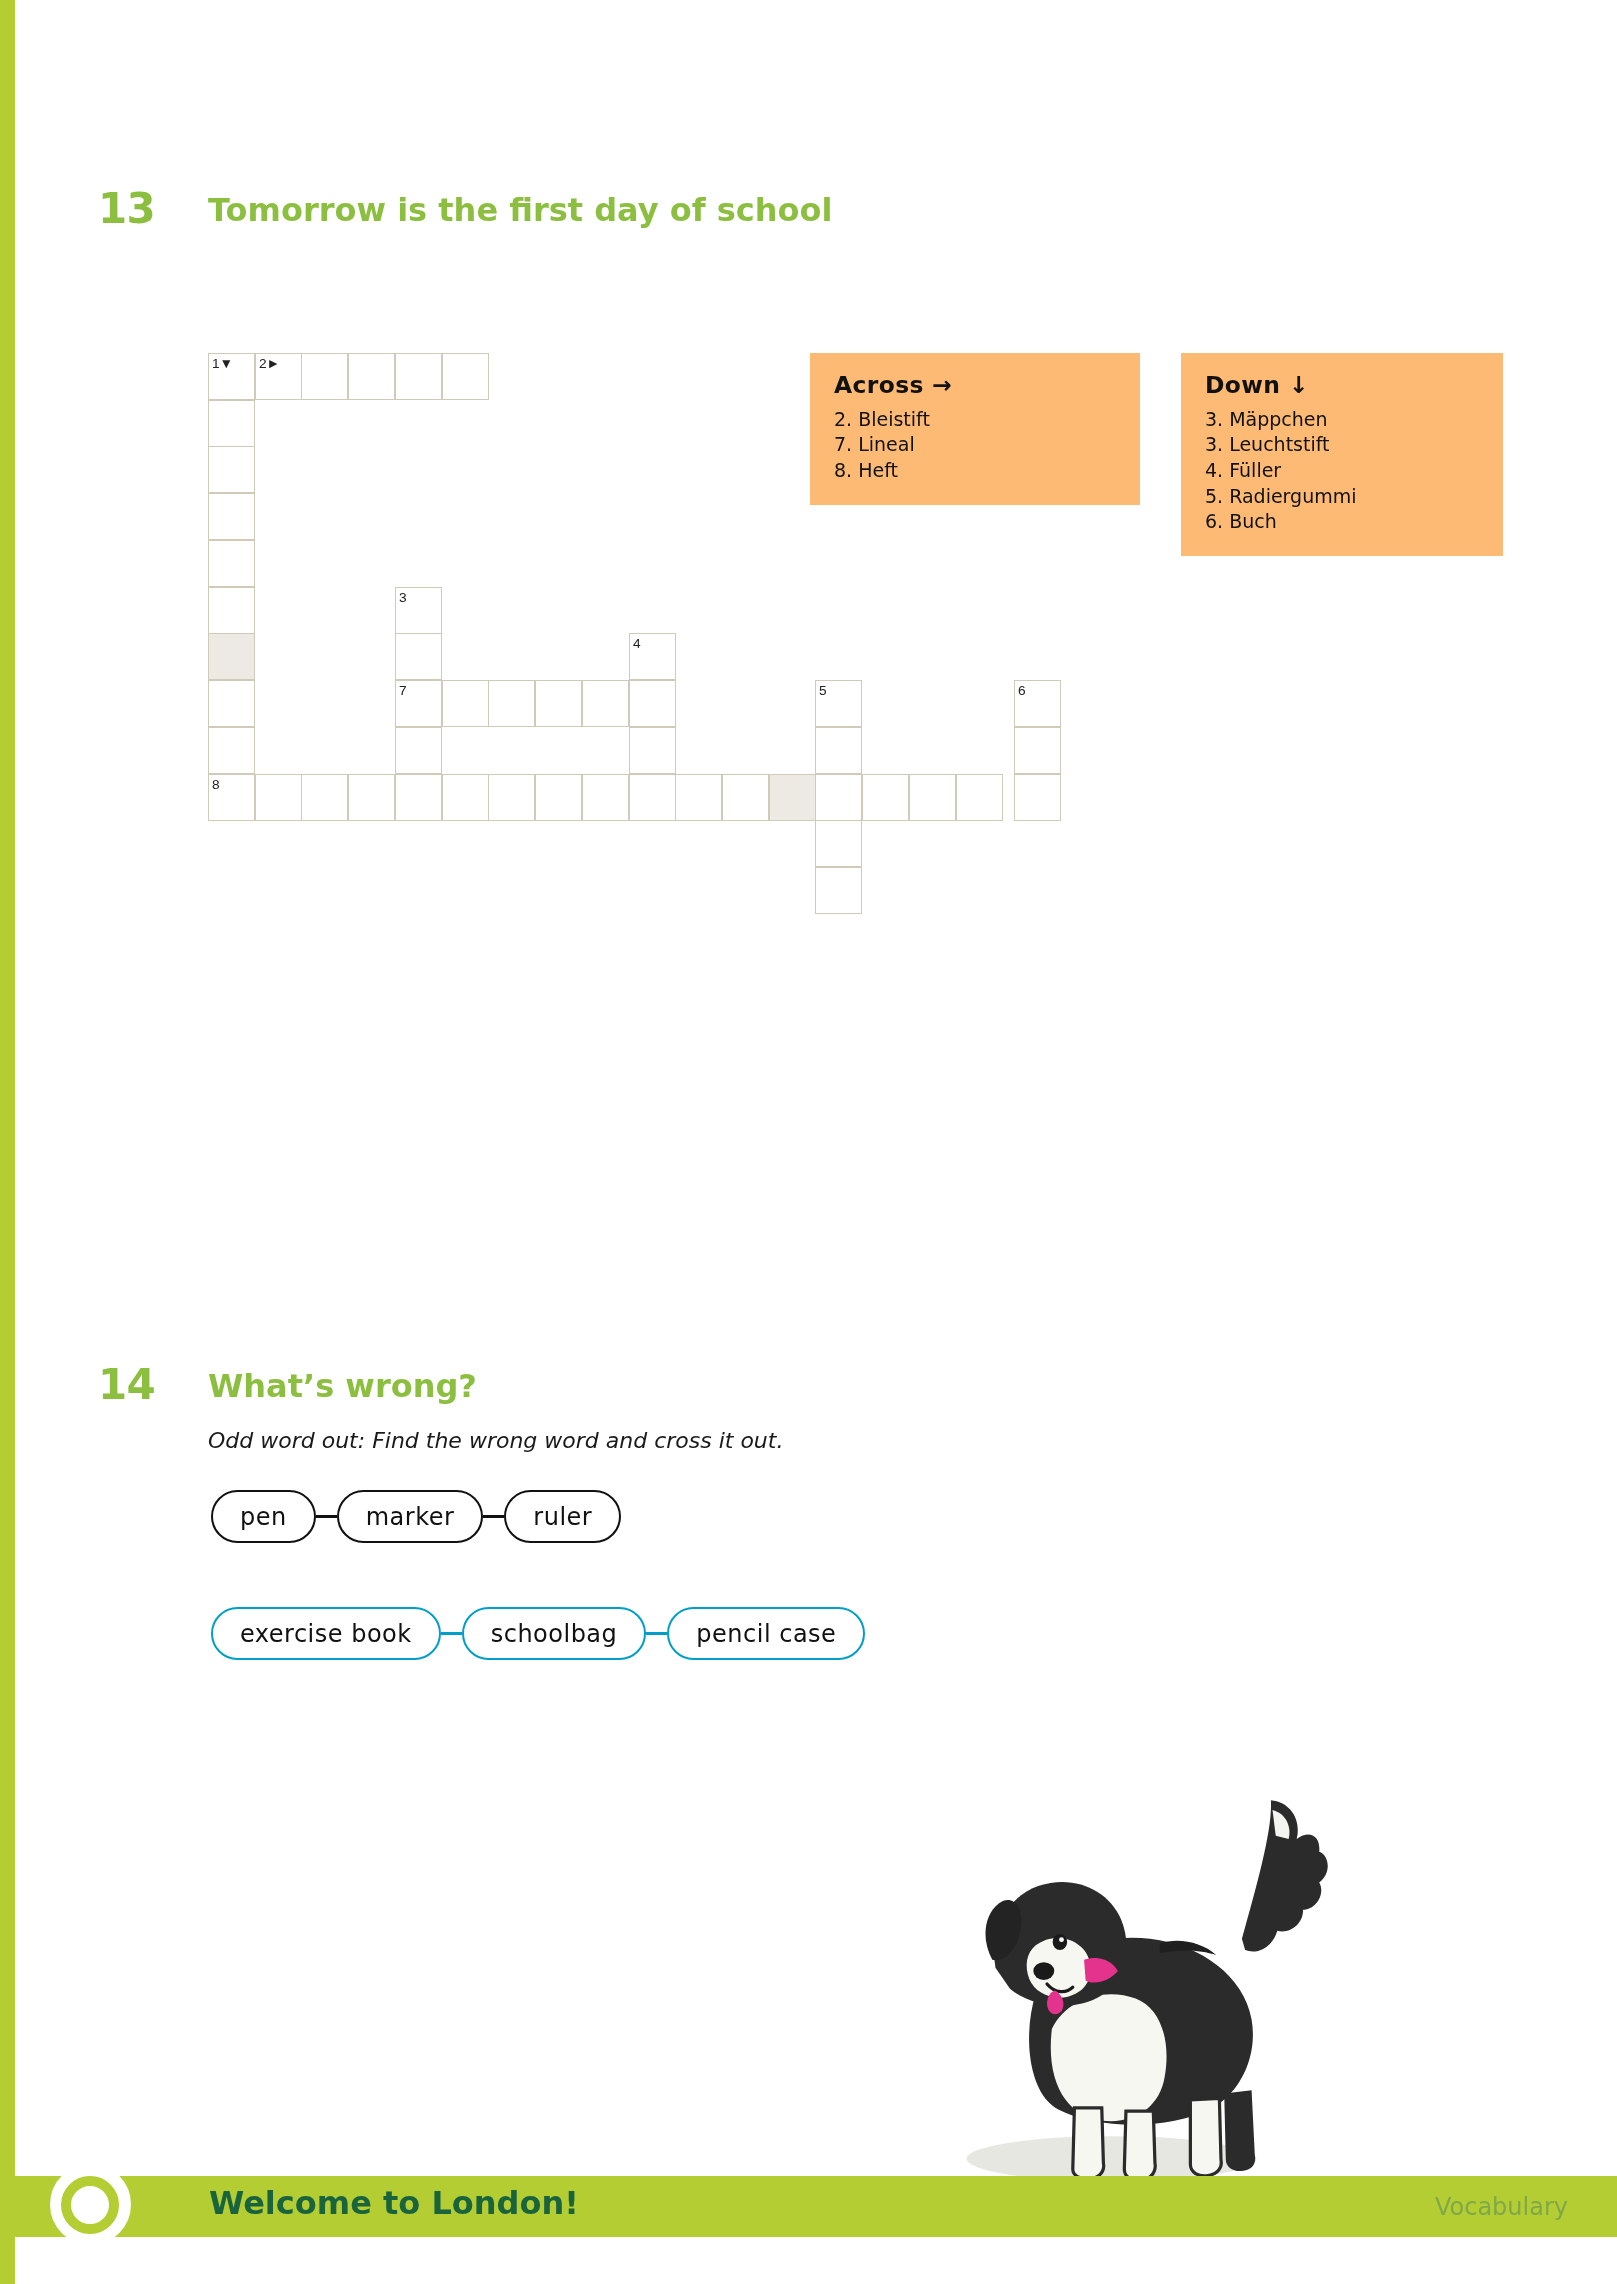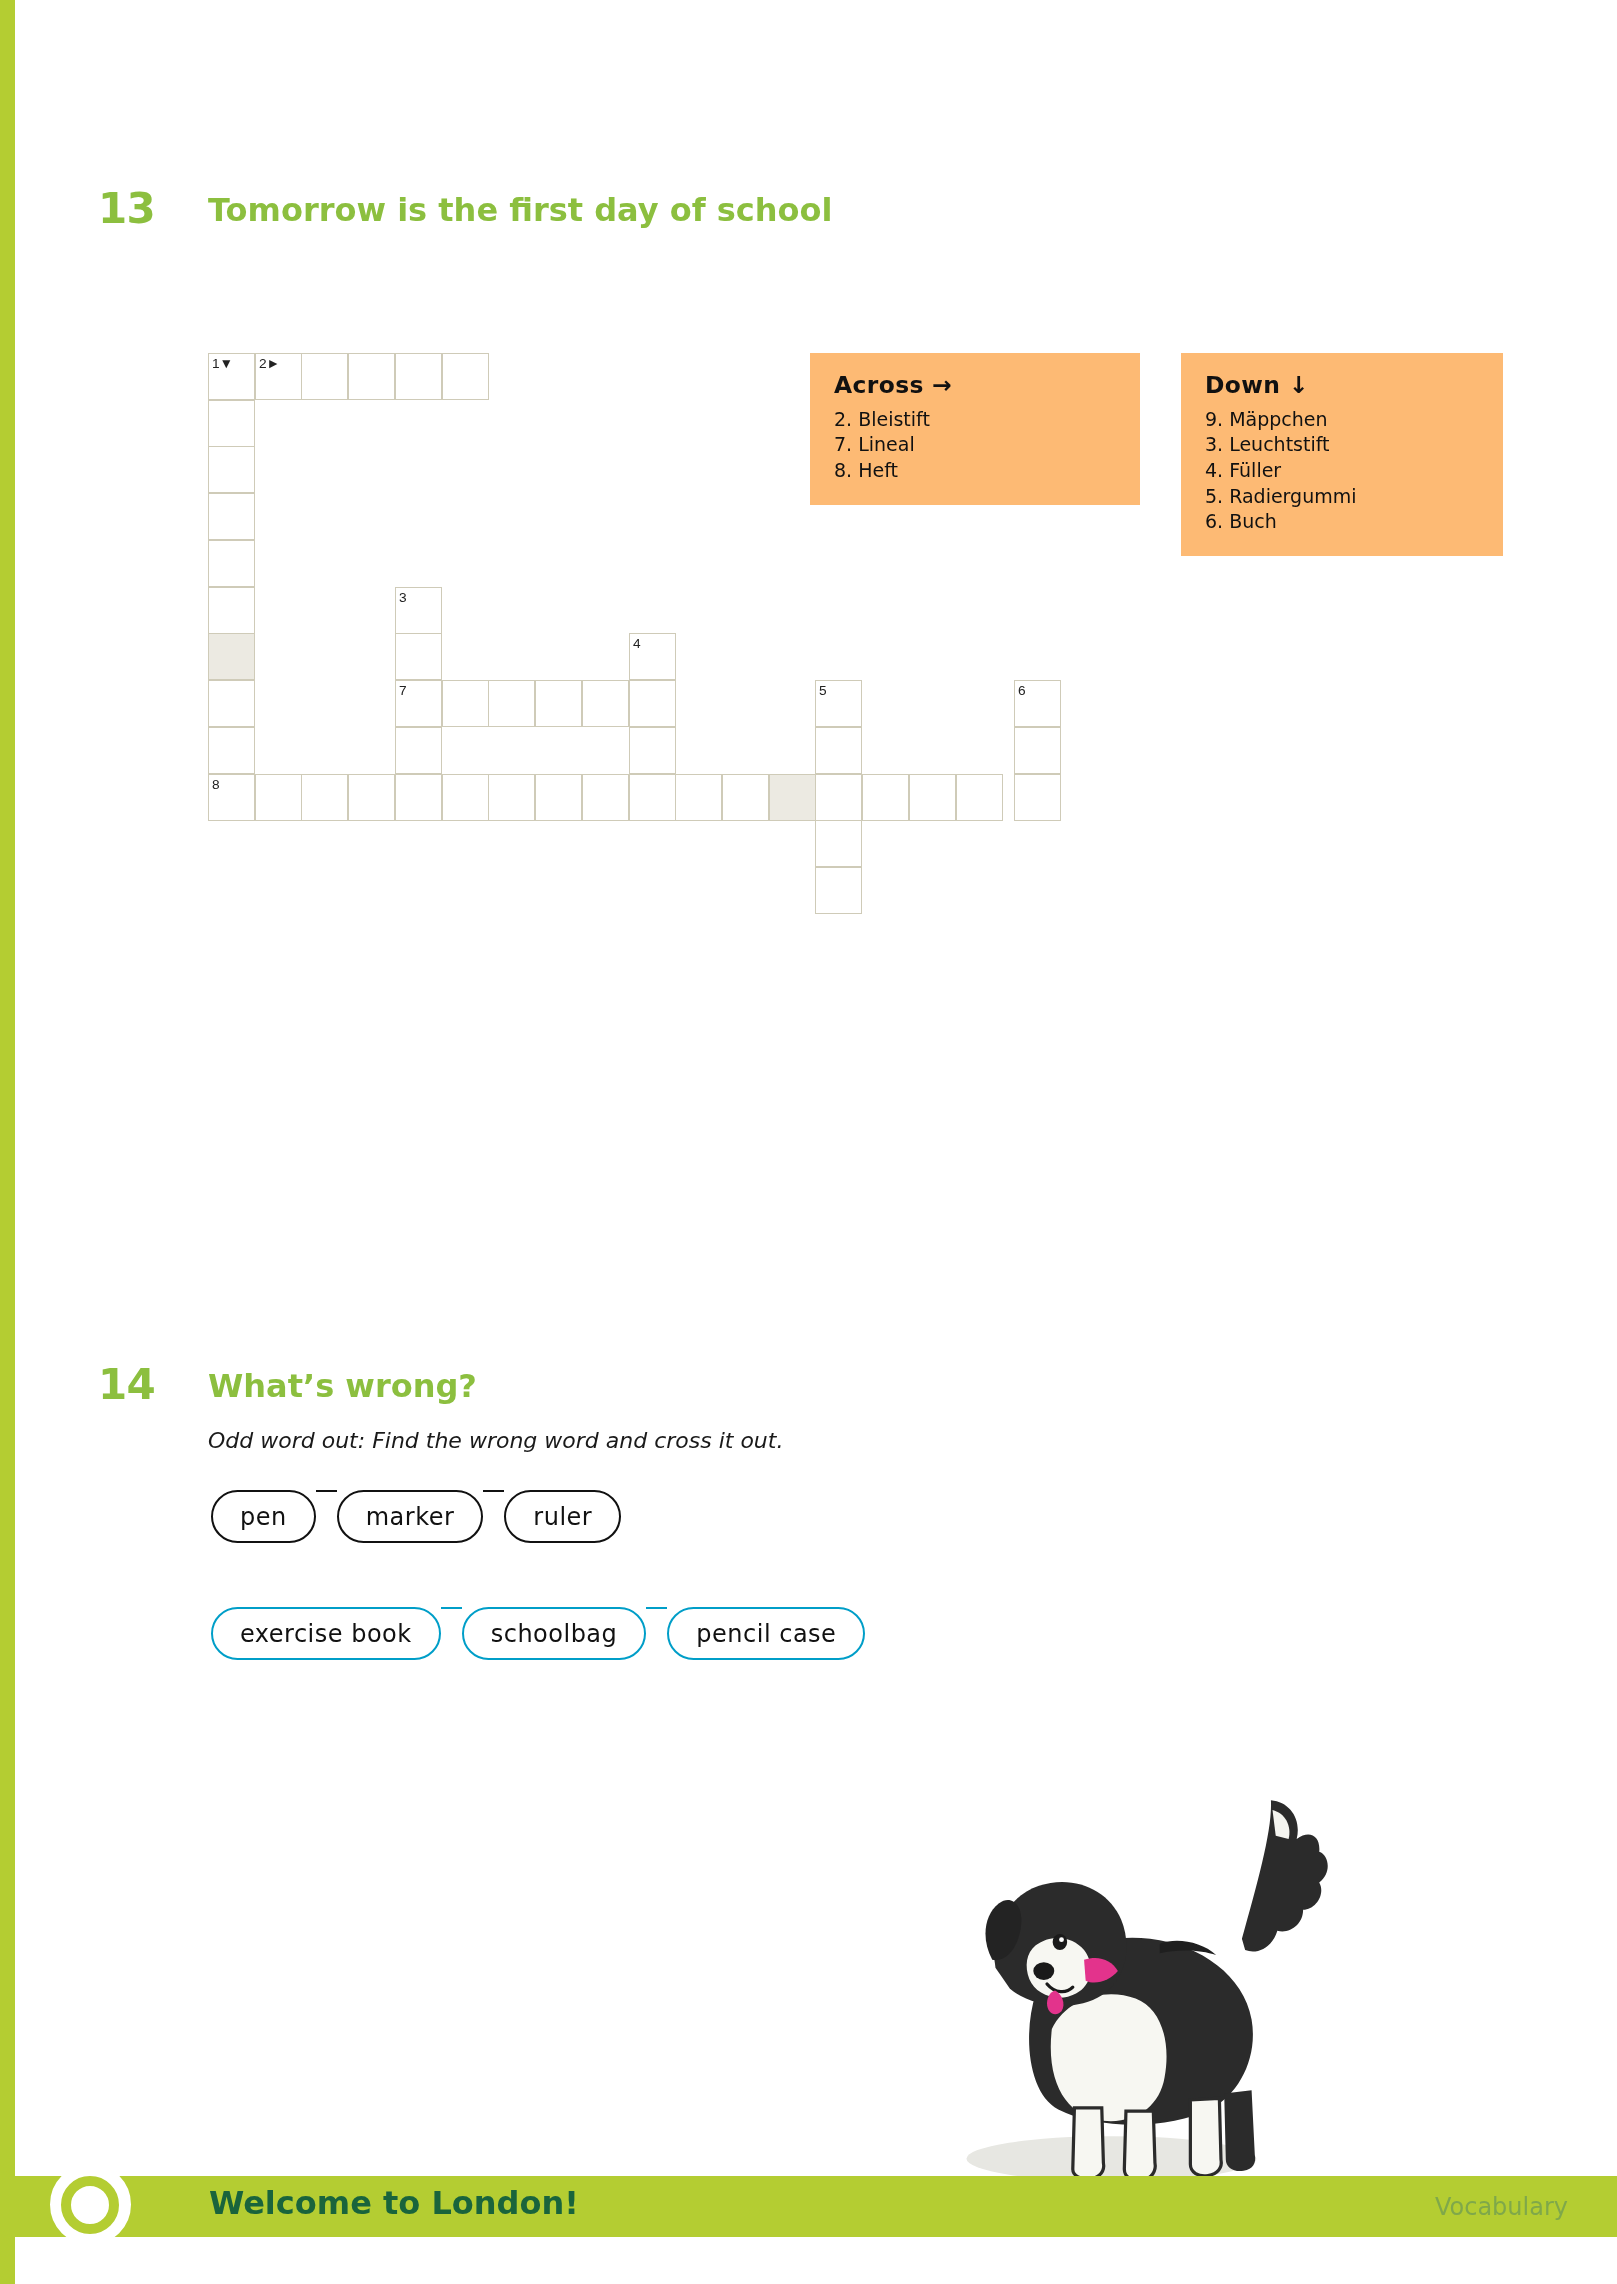--- a/index.html
+++ b/index.html
@@ -105,21 +105,21 @@
     font-family: "DejaVu Sans", sans-serif;
     font-size: 19px;
     color: #111111;
     line-height: 1.35;
   }
 
   
   .chain {
     position: absolute;
     display: flex;
-    align-items: flex-start;
+    align-items: center;
   }
   .pill {
     box-sizing: border-box;
     border: 2.4px solid #111111;
     border-radius: 48px;
     height: 53px;
     display: flex;
     align-items: center;
     justify-content: center;
     padding: 0 27px;
@@ -282,21 +282,21 @@
 
   <div id="clues-across" class="clue-box">
     <div class="clue-head">Across →</div>
     <div class="clue-item">2. Bleistift</div>
     <div class="clue-item">7. Lineal</div>
     <div class="clue-item">8. Heft</div>
   </div>
 
   <div id="clues-down" class="clue-box">
     <div class="clue-head">Down ↓</div>
-    <div class="clue-item">9. Mäppchen</div>
+    <div class="clue-item">3. Mäppchen</div>
     <div class="clue-item">3. Leuchtstift</div>
     <div class="clue-item">4. Füller</div>
     <div class="clue-item">5. Radiergummi</div>
     <div class="clue-item">6. Buch</div>
   </div>
 
   <div id="ex14-number" class="ex-number">14</div>
   <div id="ex14-title" class="ex-title">What’s wrong?</div>
   <div id="ex14-sub" class="ex-sub">Odd word out: Find the wrong word and cross it out.</div>
 

